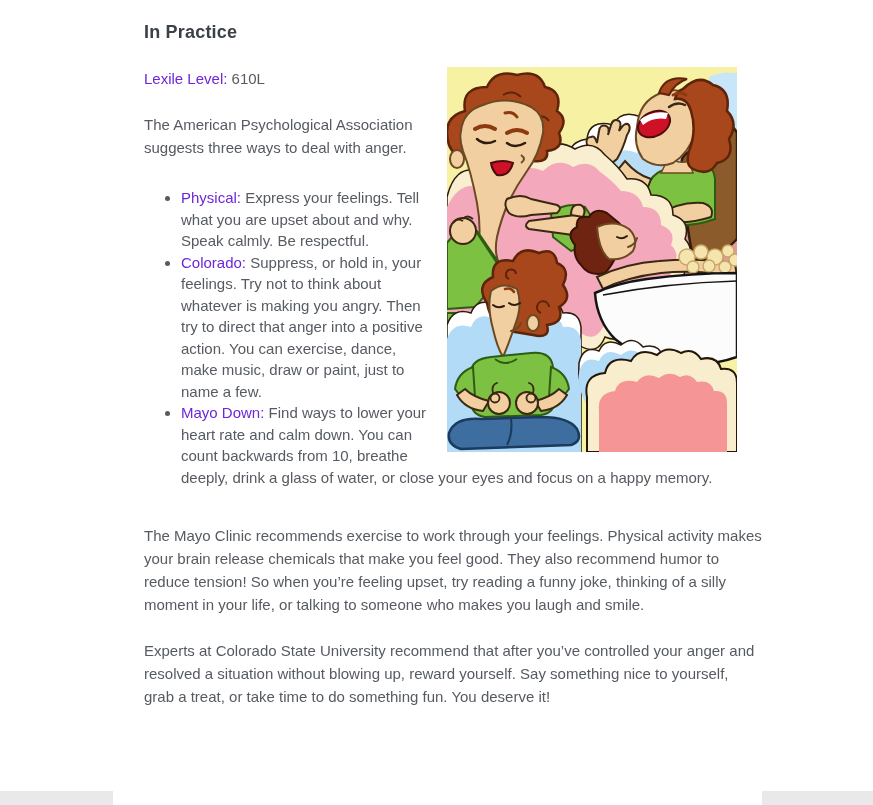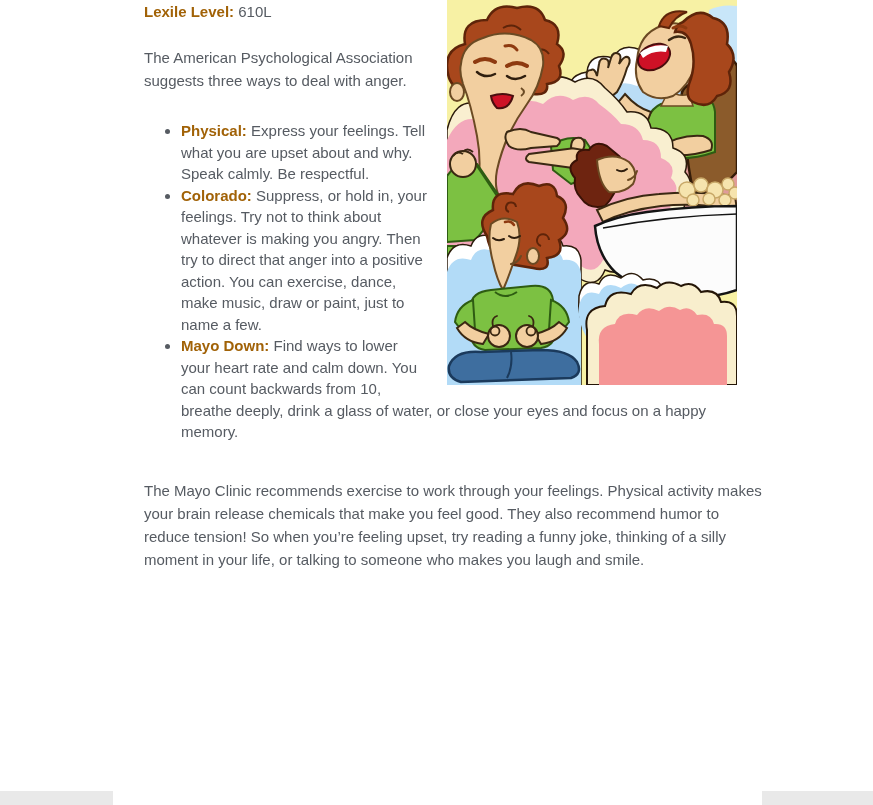--- a/index.html
+++ b/index.html
@@ -21,35 +21,36 @@
     color:#3b4047; letter-spacing:0.2px;
     font-weight:700;
   }
   figure.illustration {
     float:right; width:290px; height:385px;
     margin:0 25px 12px 17px; padding:0;
   }
   figure.illustration svg { display:block; }
   p { margin:23px 0; }
   p.lexile { margin-top:0; }
-  strong.lead { font-weight:700; color:#a16207; }
+  strong.lead { font-weight:400; color:#6d28d9; }
   ul.strategies {
     margin:28px 0 36px 0; padding-left:37px;
     line-height:21.5px;
   }
   ul.strategies li { margin:0; }
   .edge { position:absolute; bottom:0; height:14px; background:#e9e9e9; }
   .edge-left { left:0; width:113px; }
   .edge-right { right:0; width:111px; }
 </style>
 </head>
 <body>
 
 <div class="content">
 
+  <h2 class="page-title">In Practice</h2>
 
   <figure class="illustration">
     <svg width="290" height="385" viewBox="0 0 290 385" xmlns="http://www.w3.org/2000/svg">
 
       <rect x="0" y="0" width="290" height="385" fill="#F7F1A4"></rect>
 
       <path d="M262,10 Q274,4 290,6 L290,70 L258,70 Z" fill="#C8E6F9"></path>
 
       <rect x="150" y="120" width="140" height="150" fill="#E09B9B"></rect>
 
@@ -154,17 +155,18 @@
   <p>The American Psychological Association suggests three ways to deal with anger.</p>
 
   <ul class="strategies">
     <li><strong class="lead">Physical:</strong> <span>Express your feelings. Tell what you are upset about and why. Speak calmly. Be respectful.</span></li>
     <li><strong class="lead">Colorado:</strong> <span>Suppress, or hold in, your feelings. Try not to think about whatever is making you angry. Then try to direct that anger into a positive action. You can exercise, dance, make music, draw or paint, just to name a few.</span></li>
     <li><strong class="lead">Mayo Down:</strong> <span>Find ways to lower your heart rate and calm down. You can count backwards from 10, breathe deeply, drink a glass of water, or close your eyes and focus on a happy memory.</span></li>
   </ul>
 
   <p>The Mayo Clinic recommends exercise to work through your feelings. Physical activity makes your brain release chemicals that make you feel good. They also recommend humor to reduce tension! So when you’re feeling upset, try reading a funny joke, thinking of a silly moment in your life, or talking to someone who makes you laugh and smile.</p>
 
+  <p>Experts at Colorado State University recommend that after you’ve controlled your anger and resolved a situation without blowing up, reward yourself. Say something nice to yourself, grab a treat, or take time to do something fun. You deserve it!</p>
 
 </div>
 
 <div class="edge edge-left"></div>
 <div class="edge edge-right"></div>
 
 </body></html>

